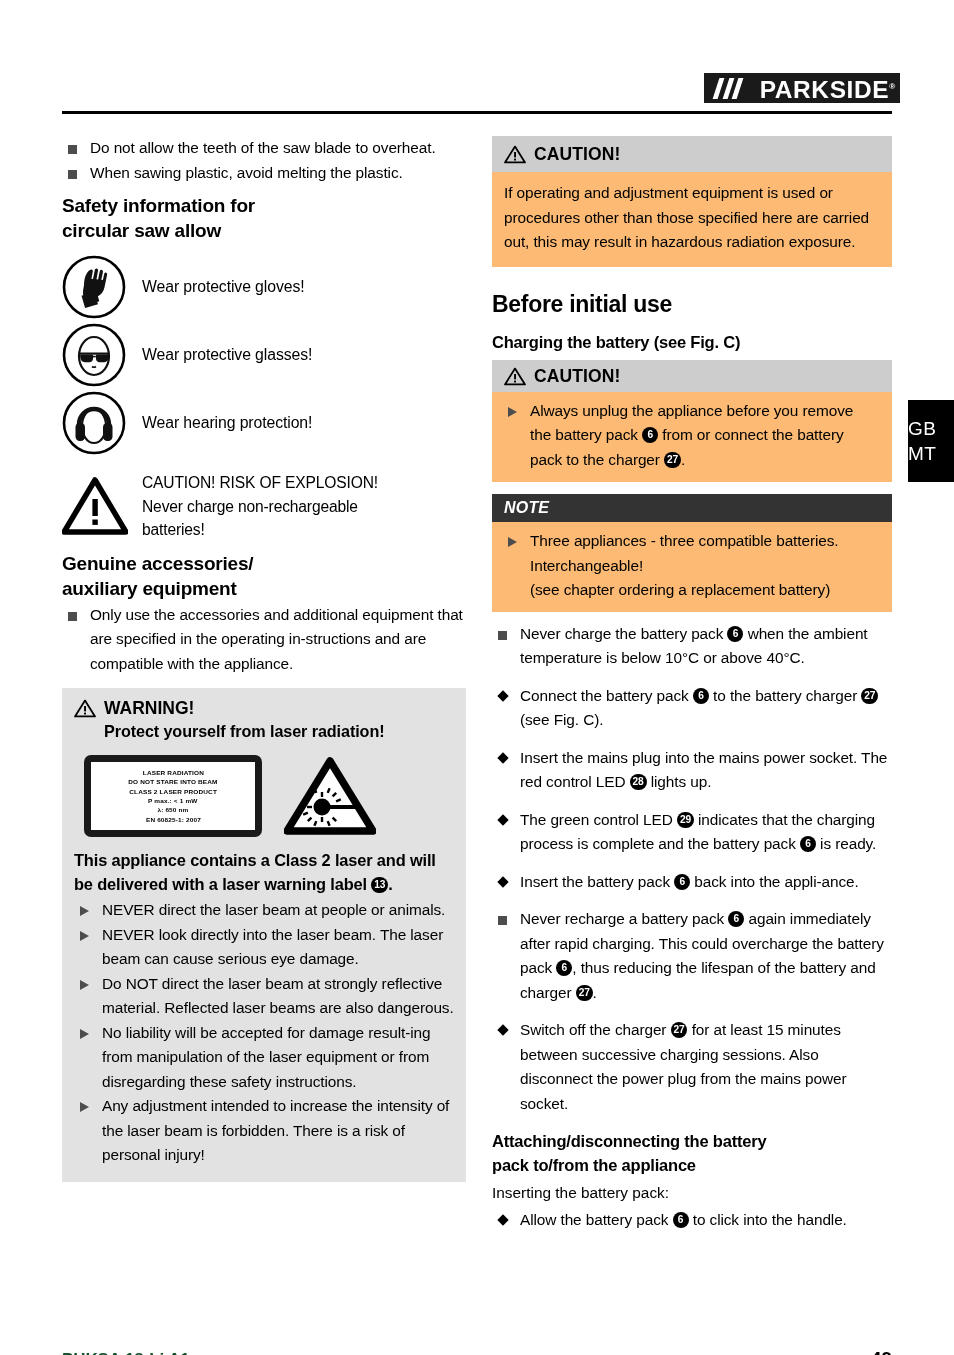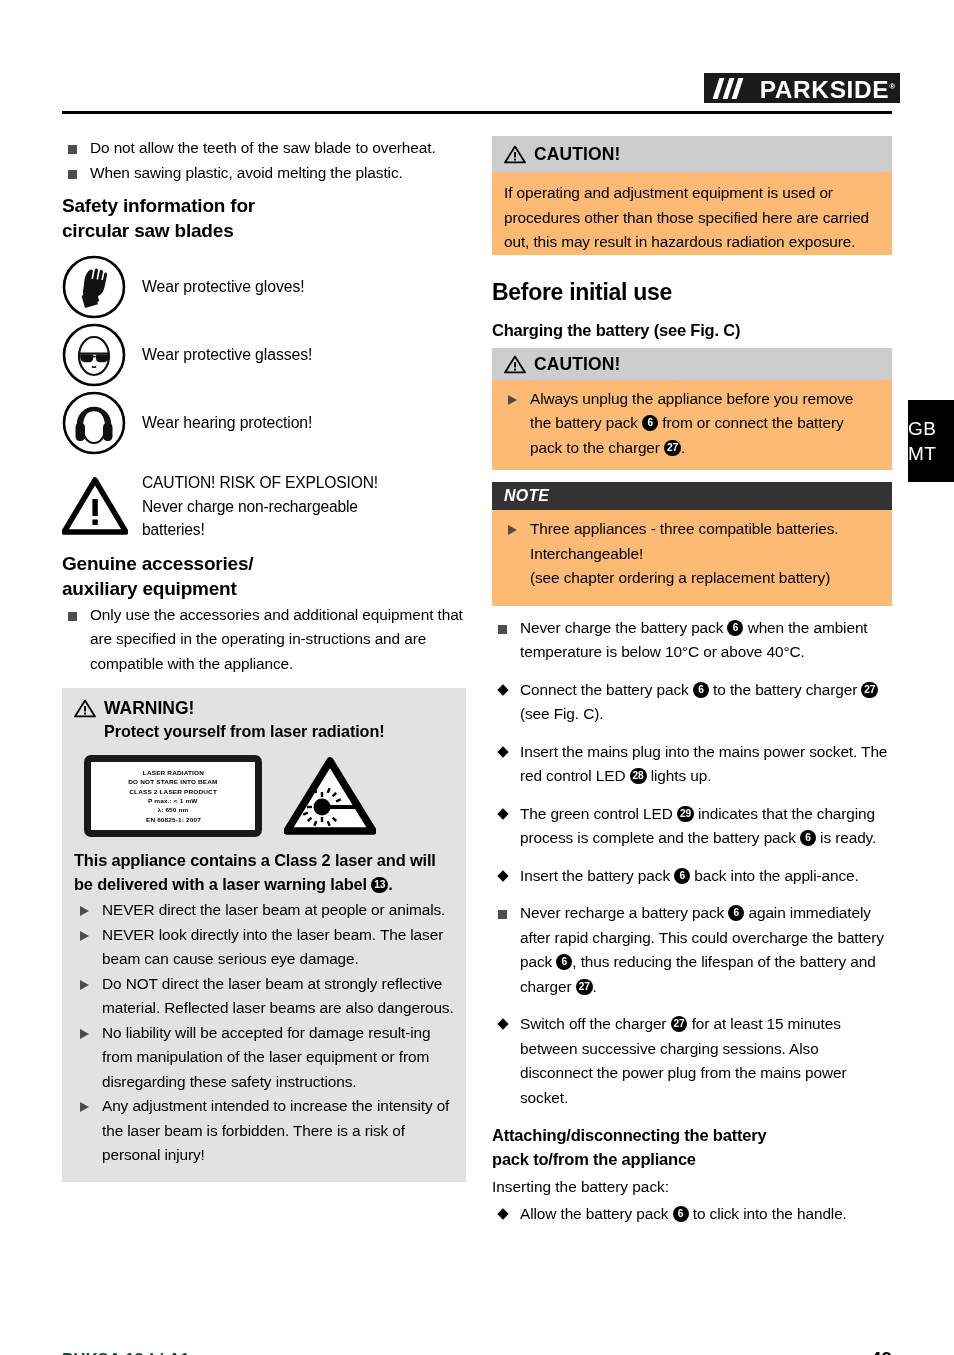--- a/index.html
+++ b/index.html
@@ -126,21 +126,21 @@
   .box { background: #fdba74; }
   .box-head {
     background: #cdcdcd;
     padding: 8px 12px 7px 12px;
     display: flex; align-items: center;
   }
   .box-head .htxt {
     font-size: 17.5px; font-weight: bold; letter-spacing: 0.1px;
   }
   .warn-ico { width: 22px; height: 19px; flex: none; margin-right: 8px; }
-  .box-body { padding: 9px 14px 0 12px; }
+  .box-body { padding: 9px 14px 12px 12px; }
   .box-body .body-text { font-size: 15.4px; line-height: 24.5px; }
   .box-body ul.list > li { margin-bottom: 0; }
 
   
   .note-head {
     background: #333333;
     padding: 5px 12px 5px 12px;
   }
   .note-head .htxt {
     color: #fff; font-size: 16px; font-weight: bold;
@@ -243,21 +243,21 @@
 
   <div class="col-left">
 
     <ul class="list tight">
       <li><span class="bul bul-square"></span><span>Do not allow the teeth of the saw blade to overheat.</span></li>
       <li><span class="bul bul-square"></span><span>When sawing plastic, avoid melting the plastic.</span></li>
     </ul>
 
     <h2 class="sec" style="margin-top:8px">
       <span>Safety information for</span><br>
-      <span>circular saw blades</span>
+      <span>circular saw allow</span>
     </h2>
 
     <div style="margin-top:10px">
 
       <div class="picto-row">
         <svg class="circ-ico" viewBox="0 0 64 64">
           <circle cx="32" cy="32" r="30" fill="#fff" stroke="#000" stroke-width="2.6"></circle>
           <g fill="#111">
             <path d="M22 30c0-5 1-9 3-12 1.5-2.3 3-3.6 4.4-3.6 1 0 1.6.8 1.4 2l-1.4 7.4 1.6.2 1.7-8.6c.2-1.2 1-2 2-1.8 1 .1 1.5 1 1.3 2.2l-1.5 8.4 1.6.2 1.6-7.8c.25-1.2 1.1-1.9 2.05-1.7.95.2 1.4 1.1 1.15 2.3l-1.6 7.6 1.6.25 1.2-5.8c.25-1.15 1.05-1.8 1.95-1.6.9.2 1.3 1 1.05 2.2l-2.6 12.4c-.9 4.3-3.2 7.5-6.6 9.1l1.4 4.8-13.6 4-1.6-5.6c-.9-3.1-1.1-5.6-1.1-8.6z"></path>
             <path d="M19.5 40.8l12.9-3.8 3.6 12.3-12.9 3.8z" fill="#111"></path>
@@ -411,21 +411,21 @@
             <span><span>Always unplug the appliance before you remove the battery pack</span> <span class="cnum">6</span> <span>from or connect the battery pack to the charger</span> <span class="cnum">27</span><span>.</span></span>
           </li>
         </ul>
       </div>
     </div>
 
     <div class="box" style="margin-top:12px">
       <div class="note-head">
         <span class="htxt">NOTE</span>
       </div>
-      <div class="box-body" style="padding:7px 12px 15px 10px">
+      <div class="box-body" style="padding:7px 12px 9px 10px">
         <ul class="list tight">
           <li>
             <span class="bul bul-tri"></span>
             <span>
               <span>Three appliances - three compatible batteries.</span><br>
               <span>Interchangeable!</span><br>
               <span>(see chapter ordering a replacement battery)</span>
             </span>
           </li>
         </ul>

